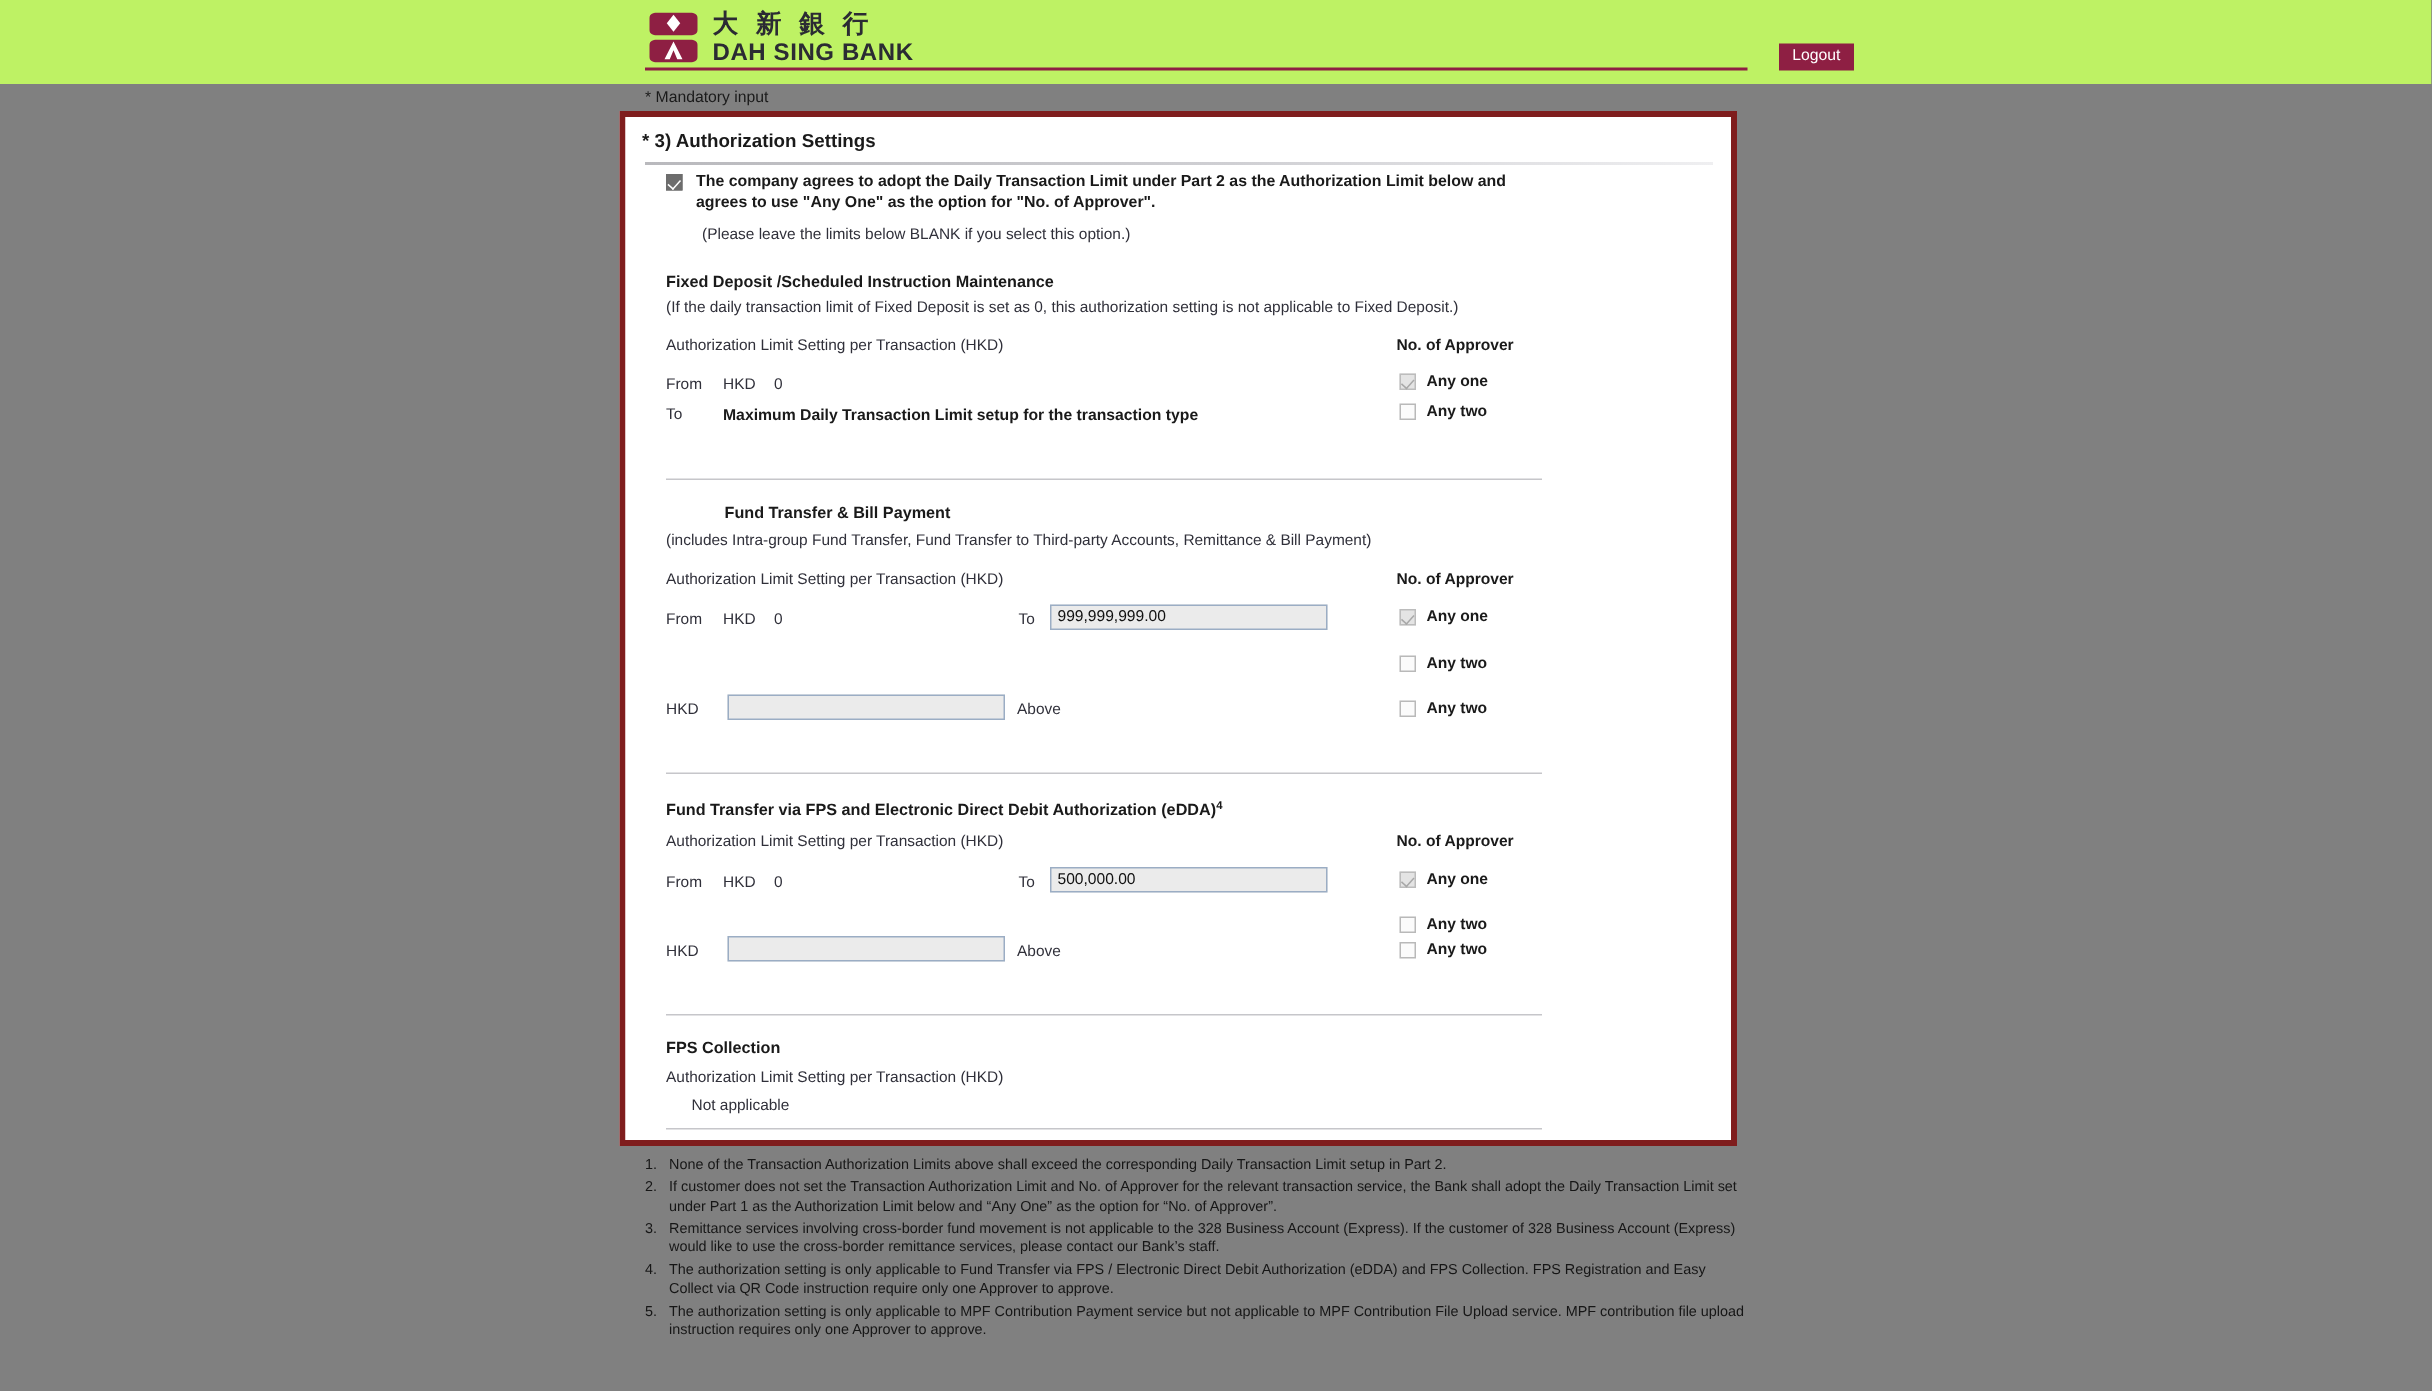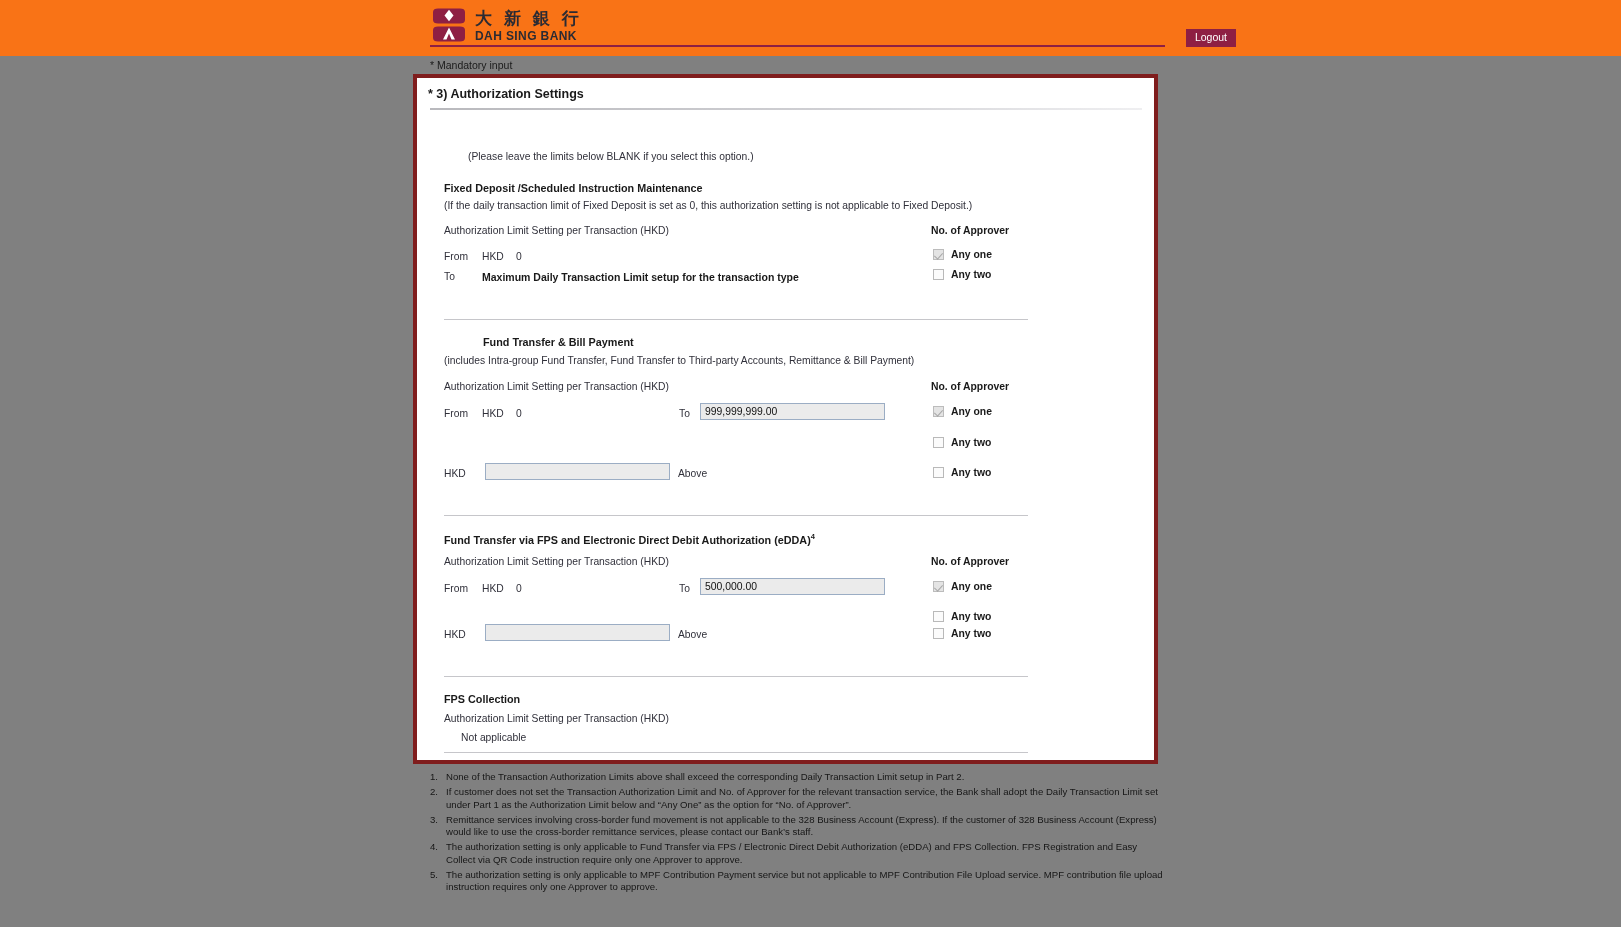--- a/index.html
+++ b/index.html
@@ -10,39 +10,39 @@
     background: #808080;
     font-family: "Liberation Sans", sans-serif;
     overflow: hidden;
     position: relative;
   }
 
   
   .page-header {
     position: absolute;
     left: 0; top: 0; width: 1621px; height: 56px;
-    background: #f97316;
+    background: #bef264;
   }
   .logo-wrap {
     position: absolute;
     left: 430px; top: 8px;
     display: flex; align-items: center; gap: 7px;
   }
   .logo-mark {
     position: relative;
     width: 38px; height: 36px;
   }
   .logo-mark svg { display:block; }
   .logo-text { display: flex; flex-direction: column; line-height: 1; }
   .logo-cn {
     color: #2b2b33; font-size: 17px; font-weight: bold;
     letter-spacing: 3px; font-family: "DejaVu Sans", sans-serif;
   }
   .logo-en {
-    color: #2b2b33; font-size: 12px; font-weight: bold;
+    color: #2b2b33; font-size: 16px; font-weight: bold;
     letter-spacing: 0.4px; margin-top: 3px;
   }
   .logout-btn {
     position: absolute;
     right: 385px; top: 29px;
     background: #8e1f43;
     color: #ffffff;
     font-size: 10.5px;
     font-weight: normal;
     padding: 3px 9px 4px 9px;
@@ -218,20 +218,24 @@
 <div class="mandatory-note">* Mandatory input</div>
 
 <div class="red-frame">
   <div class="card-inner">
 
     <div class="section-title">* 3) Authorization Settings</div>
     <div class="title-rule"></div>
 
     <div class="content">
 
+      <div class="agree-row">
+        <span class="cb checked-dark"></span>
+        <span class="agree-text">The company agrees to adopt the Daily Transaction Limit under Part 2 as the Authorization Limit below and agrees to use "Any One" as the option for "No. of Approver".</span>
+      </div>
       <div class="agree-note">(Please leave the limits below BLANK if you select this option.)</div>
 
       <div class="blk-title" style="left:14px; top:70px;">Fixed Deposit /Scheduled Instruction Maintenance</div>
       <div class="blk-sub" style="left:14px; top:88px;">(If the daily transaction limit of Fixed Deposit is set as 0, this authorization setting is not applicable to Fixed Deposit.)</div>
       <div class="lbl" style="left:14px; top:113px;">Authorization Limit Setting per Transaction (HKD)</div>
       <div class="approver-head" style="left:501px; top:113px;">No. of Approver</div>
 
       <div class="lbl" style="left:14px; top:139px;">From</div>
       <div class="lbl" style="left:52px; top:139px;">HKD</div>
       <div class="lbl" style="left:86px; top:139px;">0</div>

